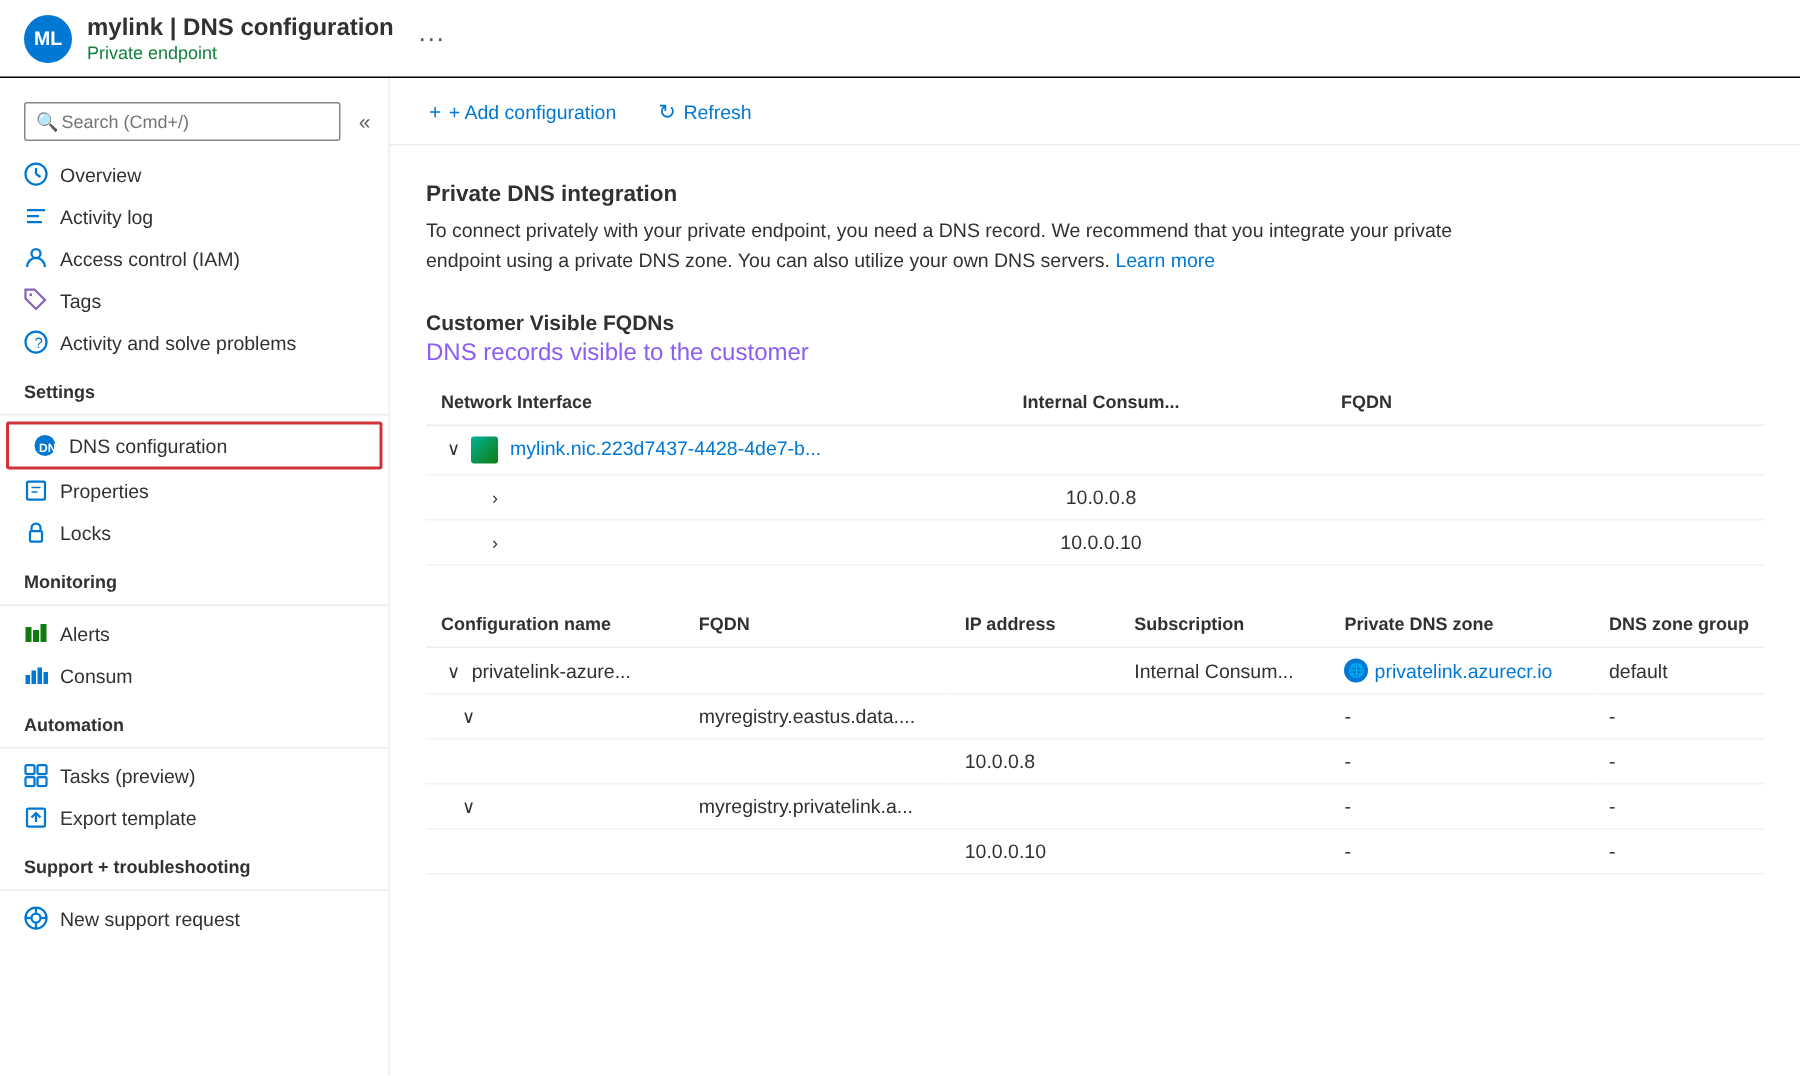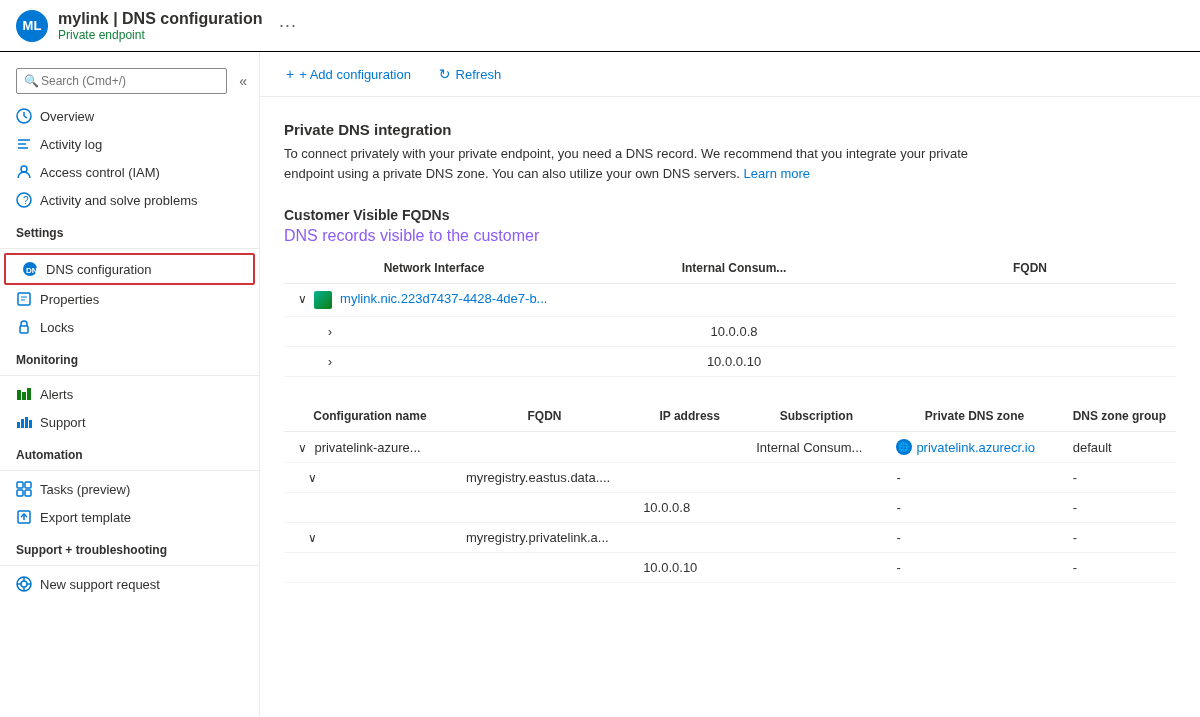--- a/index.html
+++ b/index.html
@@ -61,21 +61,21 @@
     .section-title { font-size: 15px; font-weight: 600; color: #323130; margin-bottom: 6px; }
     .section-desc { font-size: 13px; color: #323130; line-height: 1.5; margin-bottom: 16px; max-width: 720px; }
     .section-desc a { color: #0078d4; text-decoration: none; }
 
     .sub-section-title { font-size: 14px; font-weight: 600; margin-top: 24px; margin-bottom: 4px; }
     .sub-section-desc { font-size: 16px; color: #8b5cf6; margin-bottom: 8px; }
 
     
     .dns-table { width: 100%; border-collapse: collapse; margin-bottom: 24px; }
     .dns-table th {
-      text-align: center; font-size: 12px; font-weight: 600; color: #323130;
+      text-align: left; font-size: 12px; font-weight: 600; color: #323130;
       padding: 8px 10px; border-bottom: 1px solid #edebe9; white-space: nowrap;
     }
     .dns-table td {
       padding: 7px 10px; font-size: 13px; border-bottom: 1px solid #f3f2f1; color: #323130; vertical-align: middle;
     }
 
     .expand-btn {
       background: none; border: none; cursor: pointer; color: #323130; font-size: 12px; padding: 0 4px;
     }
     .link-text { color: #0078d4; text-decoration: none; cursor: pointer; }
@@ -149,20 +149,29 @@
     <div class="sidebar-item">
       <span class="sidebar-icon icon-iam">
         <svg width="16" height="16" viewBox="0 0 16 16">
             <circle cx="8" cy="5" r="3" fill="none" stroke="#0078d4" stroke-width="1.5"></circle>
             <path d="M2 14c0-3.3 2.7-6 6-6s6 2.7 6 6" fill="none" stroke="#0078d4" stroke-width="1.5"></path>
           </svg>
       </span>
       <span class="sidebar-label">Access control (IAM)</span>
     </div>
 
+    <div class="sidebar-item">
+      <span class="sidebar-icon icon-tags">
+        <svg width="16" height="16" viewBox="0 0 16 16">
+            <path d="M1 1h6l7 7-6 6-7-7V1z" fill="none" stroke="#8764b8" stroke-width="1.5"></path>
+            <circle cx="4.5" cy="4.5" r="1" fill="#8764b8"></circle>
+          </svg>
+      </span>
+      <span class="sidebar-label">Tags</span>
+    </div>
 
     <div class="sidebar-item">
       <span class="sidebar-icon icon-diagnose">
         <svg width="16" height="16" viewBox="0 0 16 16">
             <circle cx="8" cy="8" r="7" fill="none" stroke="#0078d4" stroke-width="1.5"></circle>
             <text x="7" y="12" font-size="10" fill="#0078d4">?</text>
           </svg>
       </span>
       <span class="sidebar-label">Activity and solve problems</span>
     </div>
@@ -217,21 +226,21 @@
 
     <div class="sidebar-item">
       <span class="sidebar-icon icon-metrics">
         <svg width="16" height="16" viewBox="0 0 16 16">
             <rect x="1" y="8" width="3" height="6" fill="#0078d4"></rect>
             <rect x="5" y="5" width="3" height="9" fill="#0078d4"></rect>
             <rect x="9" y="3" width="3" height="11" fill="#0078d4"></rect>
             <rect x="13" y="6" width="3" height="8" fill="#0078d4"></rect>
           </svg>
       </span>
-      <span class="sidebar-label">Support</span>
+      <span class="sidebar-label">Consum</span>
     </div>
 
     <div class="sidebar-section-label">Automation</div>
     <hr class="sidebar-divider">
 
     <div class="sidebar-item">
       <span class="sidebar-icon icon-tasks">
         <svg width="16" height="16" viewBox="0 0 16 16">
             <rect x="1" y="1" width="6" height="6" rx="1" fill="none" stroke="#0078d4" stroke-width="1.5"></rect>
             <rect x="9" y="1" width="6" height="6" rx="1" fill="none" stroke="#0078d4" stroke-width="1.5"></rect>

